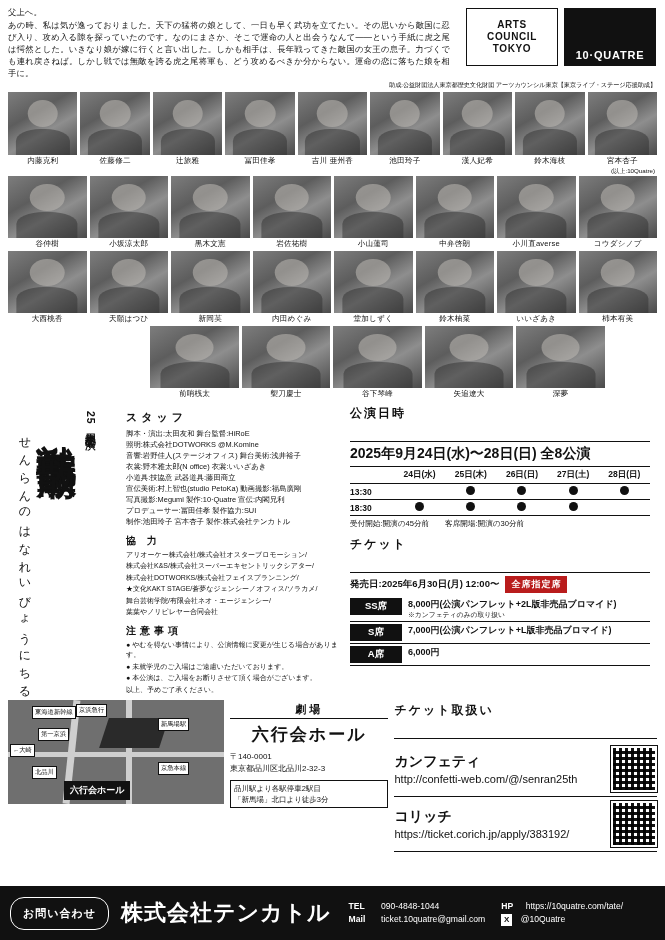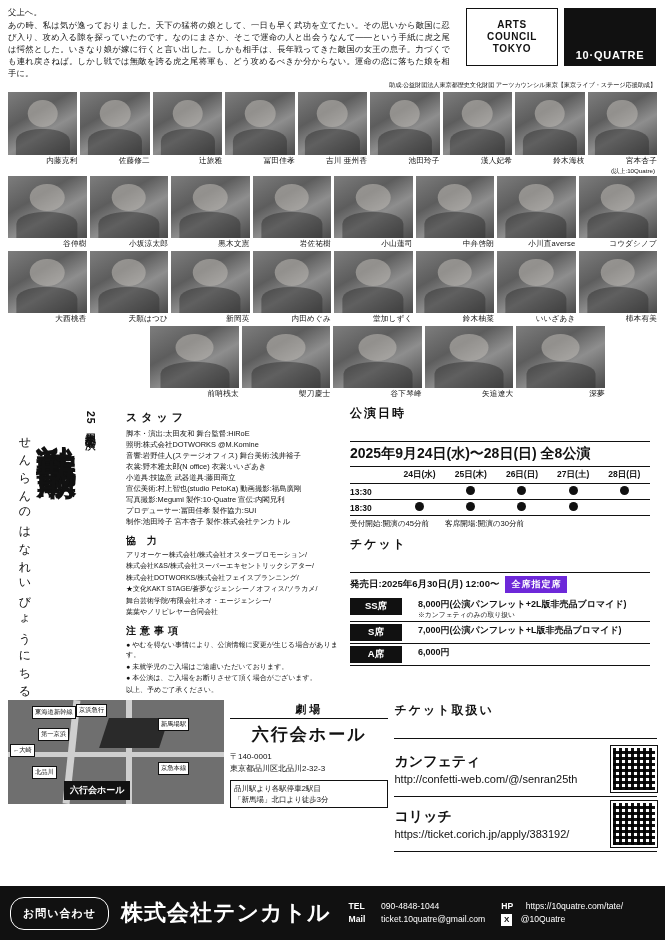--- a/index.html
+++ b/index.html
@@ -69,21 +69,21 @@
     padding: 2px 8px 0 8px;
   }
   .cast-row {
     display: flex;
     gap: 3px;
     margin-bottom: 2px;
   }
   .cast-row.r1 .cell { width: 88.5px; }
   .cast-row.r2 .cell, .cast-row.r3 .cell { width: 88.5px; }
   .cell {
-    display: flex; flex-direction: column; align-items: flex-end;
+    display: flex; flex-direction: column; align-items: center;
   }
   .ph {
     width: 100%;
     height: 62px;
     background: linear-gradient(150deg,#7d7d7d 0%,#5d5d5d 35%,#8e8e8e 60%,#4a4a4a 100%);
     position: relative;
     overflow: hidden;
   }
   .cast-row.r1 .ph { height: 63px; }
   .ph::after {
@@ -217,29 +217,28 @@
   .ticket-head {
     margin-top: 7px;
   }
   .onsale {
     font-size: 9.5px;
     font-weight: bold;
     display: flex; align-items: center; gap: 6px;
     margin-bottom: 3px;
   }
   .badge-dark {
-    background: #6d28d9; color: #fff;
+    background: #b91c1c; color: #fff;
     font-size: 9px; padding: 2px 6px;
     letter-spacing: 1px;
   }
   .price-row {
     display: flex; align-items: flex-start;
     border-bottom: 1px solid #111;
     padding: 2px 0;
-    gap: 10px;
   }
   .price-tag {
     background: #111; color: #fff;
     font-size: 9.5px; font-weight: bold;
     width: 52px; text-align: center;
     padding: 2px 0; margin-right: 6px;
   }
   .price-body { font-size: 9px; font-weight: bold; line-height: 1.35; }
   .price-body .sub { font-size: 6.8px; font-weight: normal; display: block; }
 

